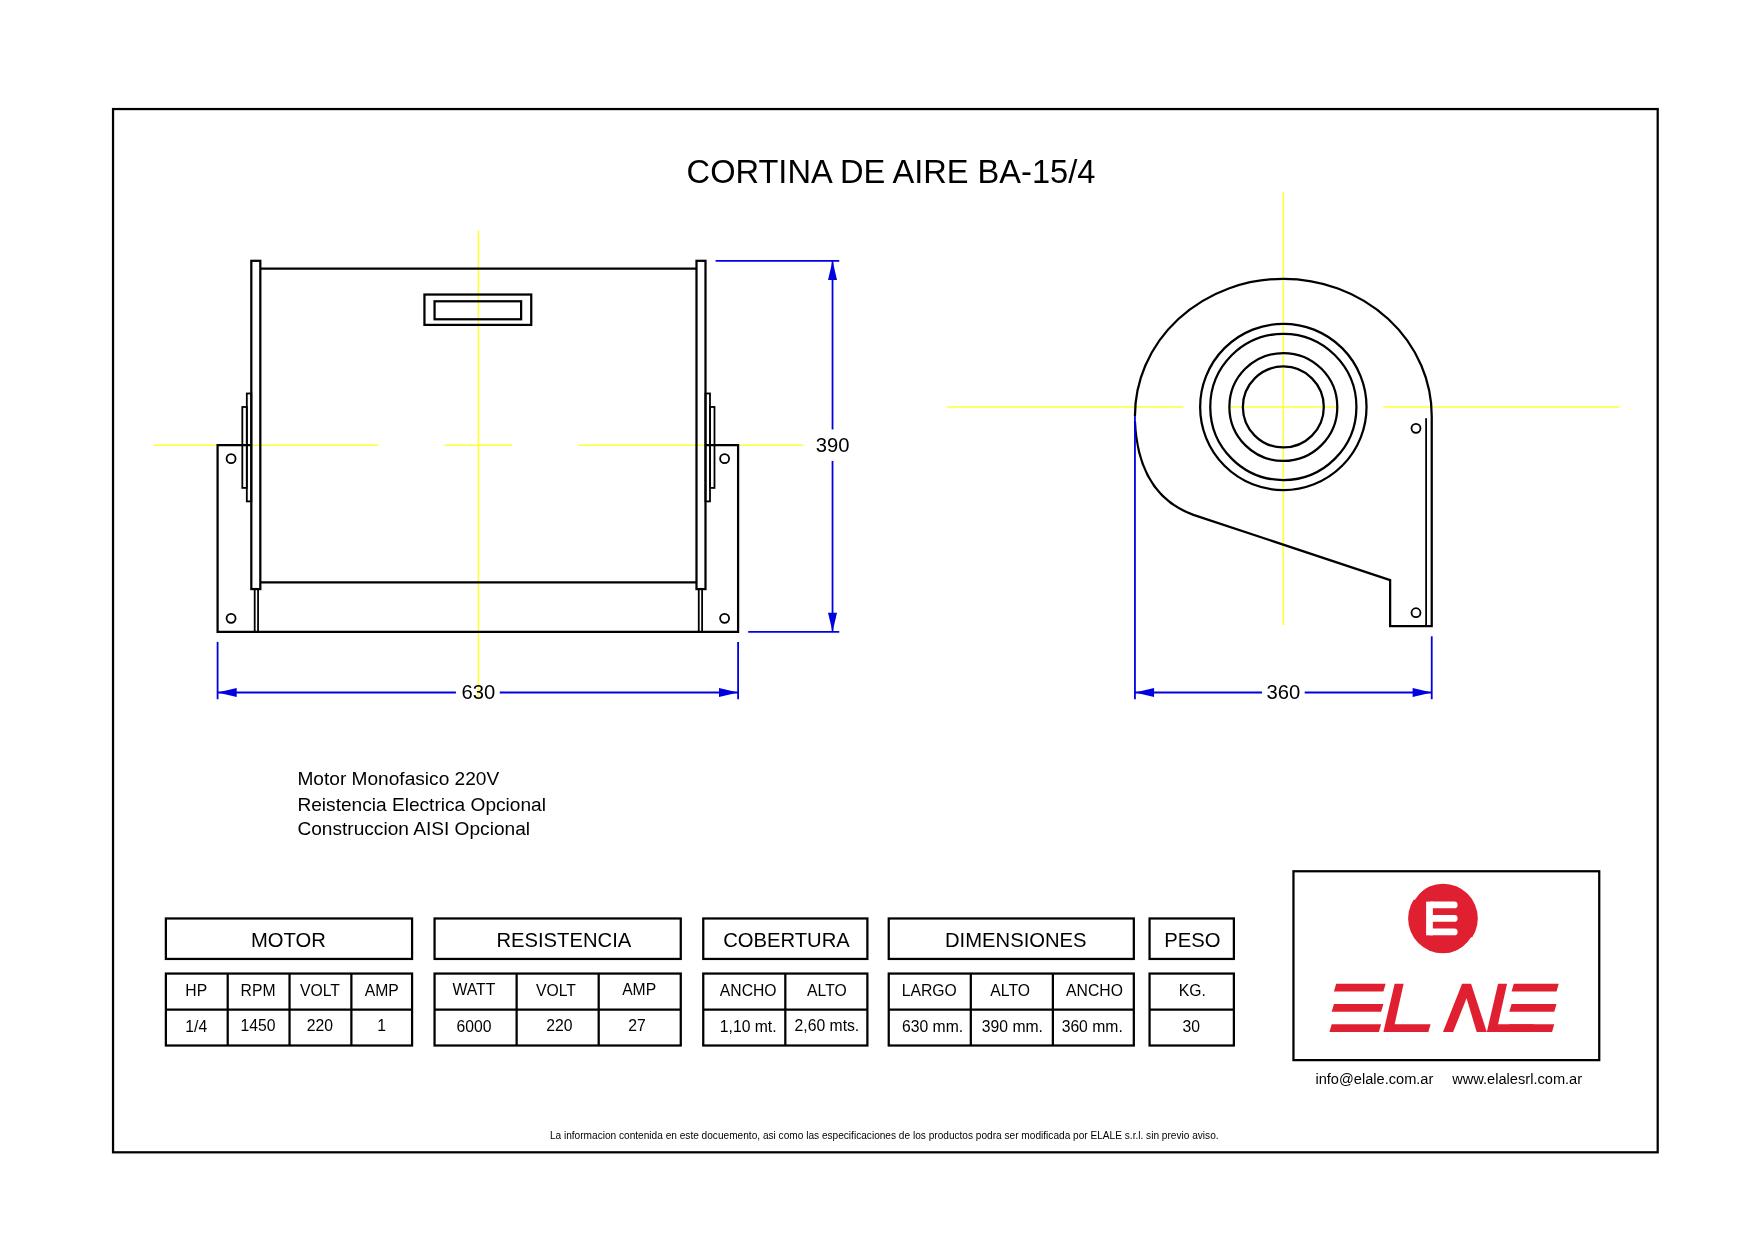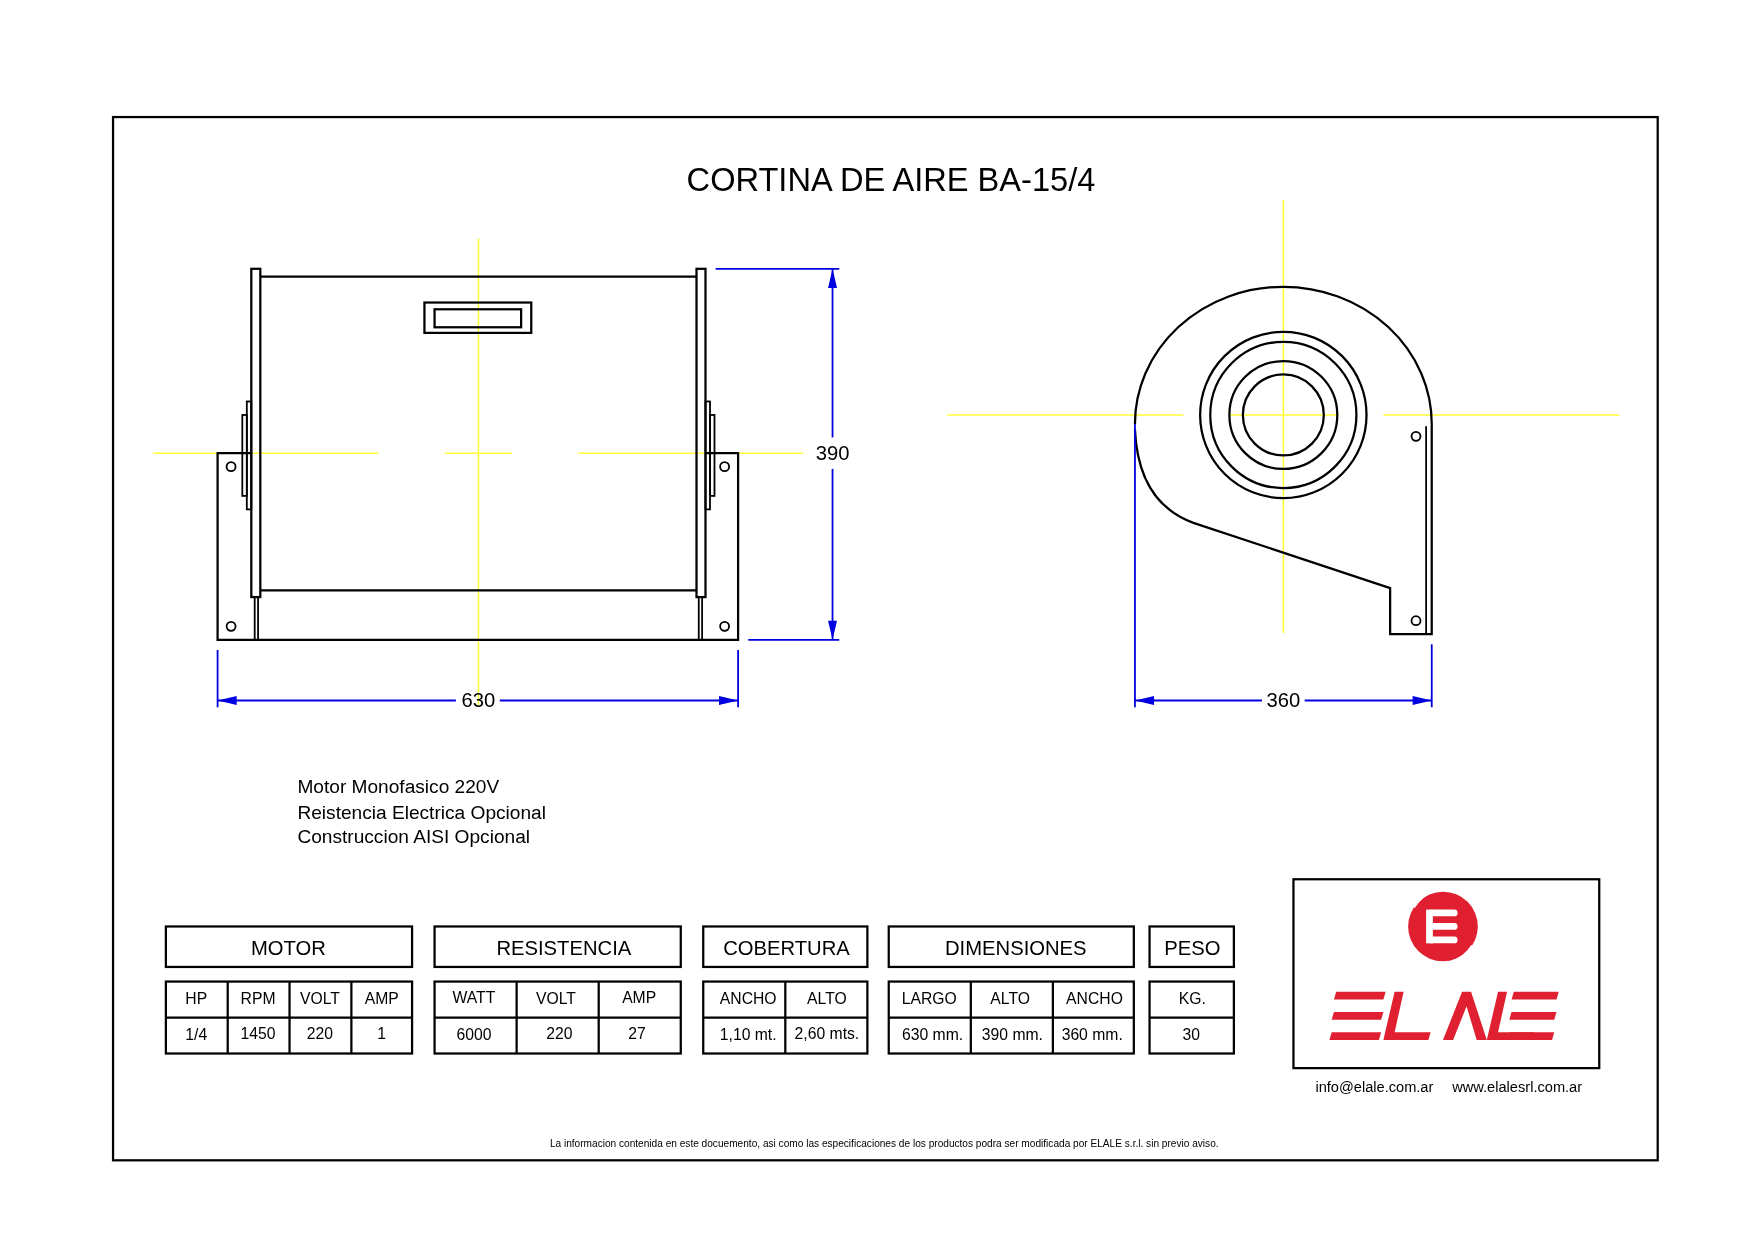--- a/index.html
+++ b/index.html
@@ -1,17 +1,17 @@
 <!DOCTYPE html>
 <html><head>
 <meta charset="utf-8">
 <style>
   html, body { margin:0; padding:0; background:#ffffff; }
   body { width:1755px; height:1240px; overflow:hidden; position:relative; font-family:"Liberation Sans", sans-serif; color:#000; }
-  #sheet { position:absolute; left:0; top:8px; width:1755px; height:1216px; }
+  #sheet { position:absolute; left:0; top:0; width:1755px; height:1216px; }
   svg text { font-family:"Liberation Sans", sans-serif; }
   .ol { fill:none; stroke:#000; stroke-width:2; }
   .thin { fill:none; stroke:#000; stroke-width:1.6; }
   .cl { stroke:#ffff33; stroke-width:1.4; fill:none; }
   .dim { stroke:#0000e0; stroke-width:1.6; fill:none; }
   .dimtxt { font-size:18px; fill:#000; }
   .tbl { fill:#fff; stroke:#000; stroke-width:2; }
   .hdr { font-size:18px; fill:#000; text-anchor:middle; }
   .cell { font-size:14px; fill:#000; text-anchor:middle; }
   .note { font-size:17px; fill:#000; }

